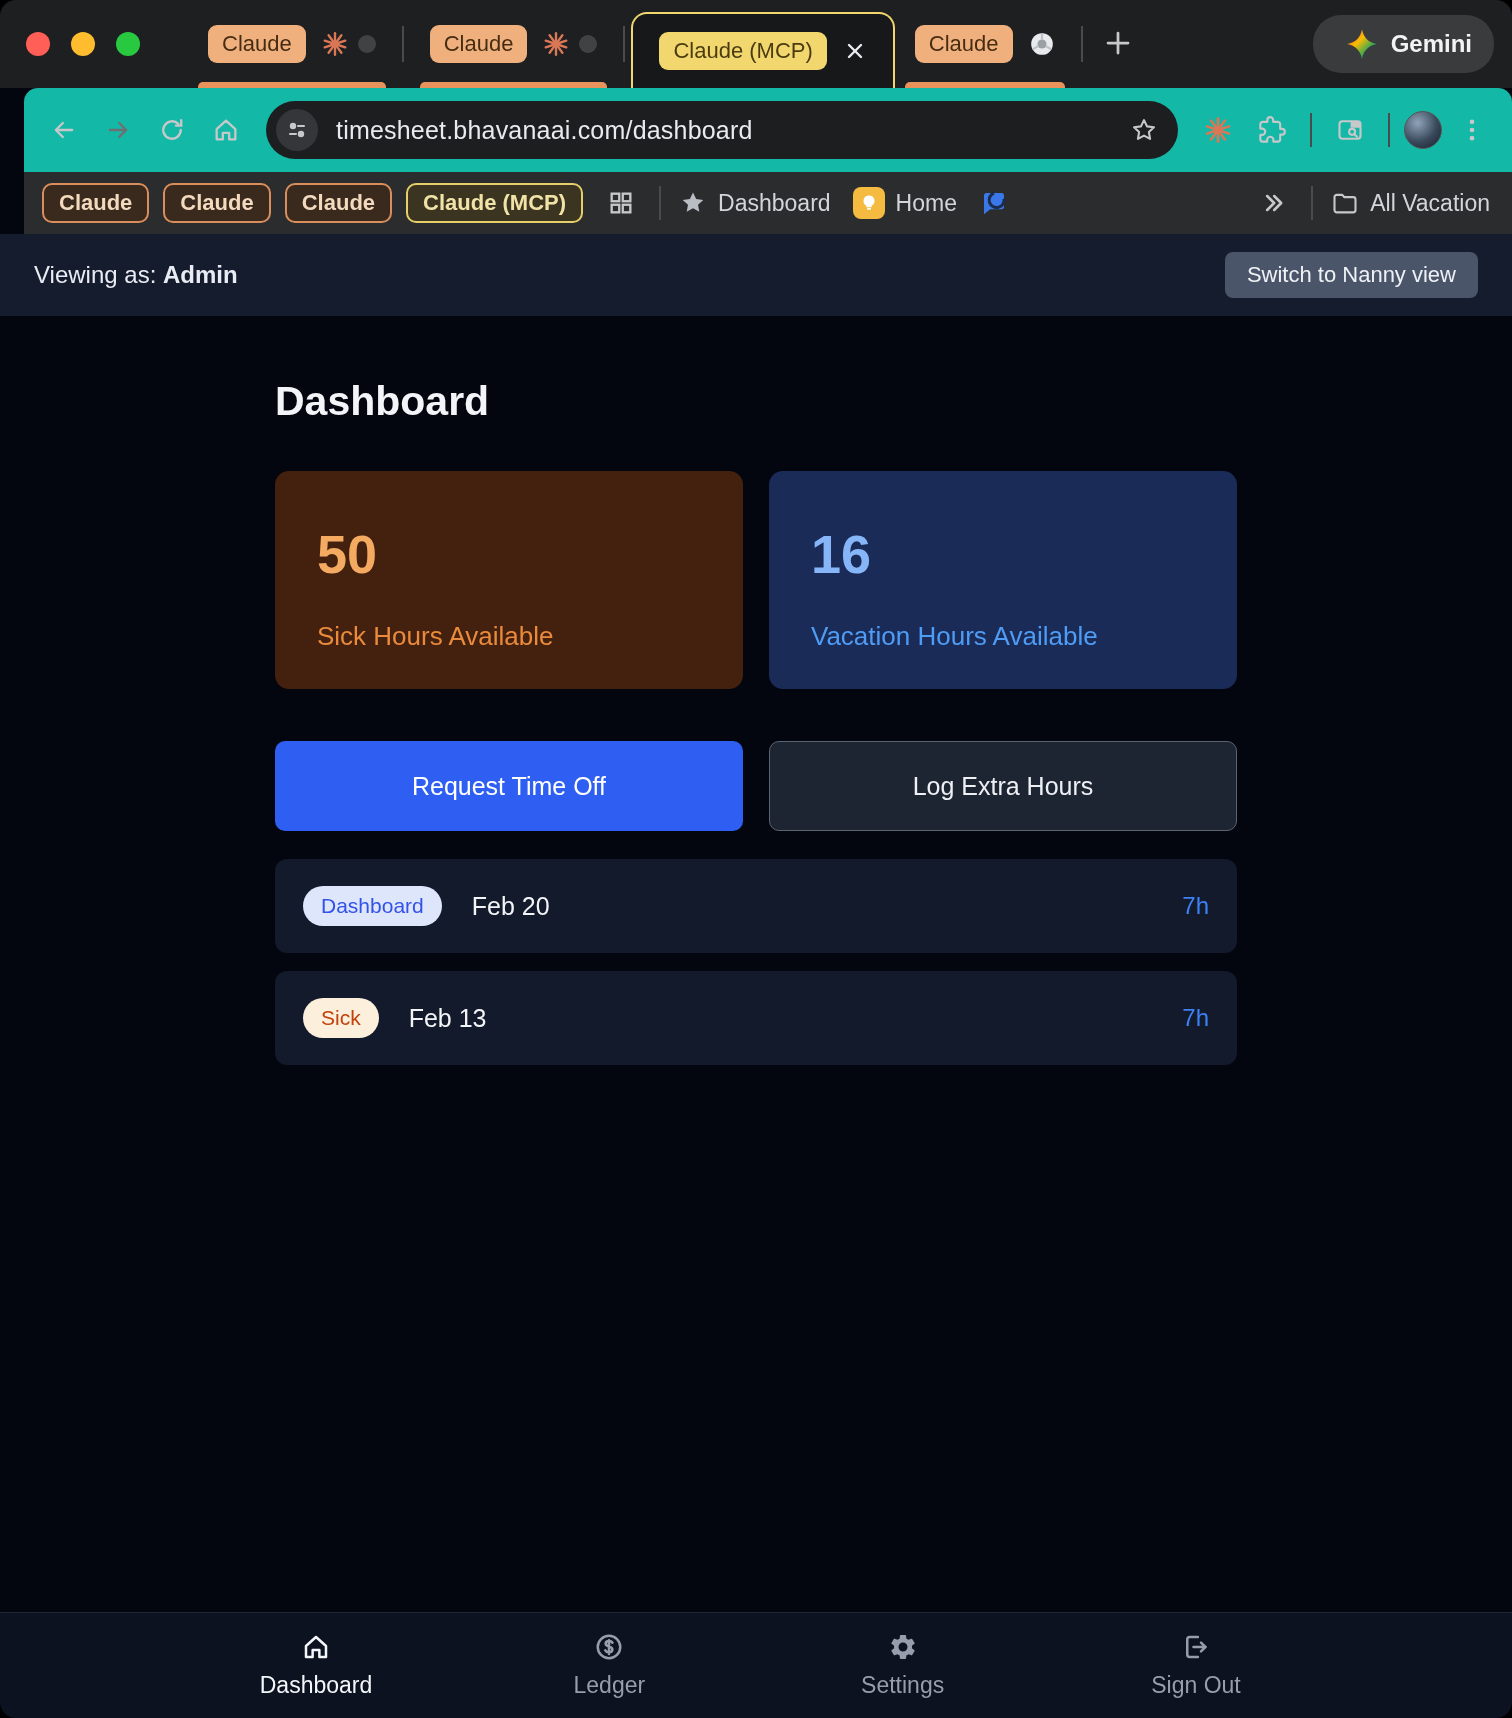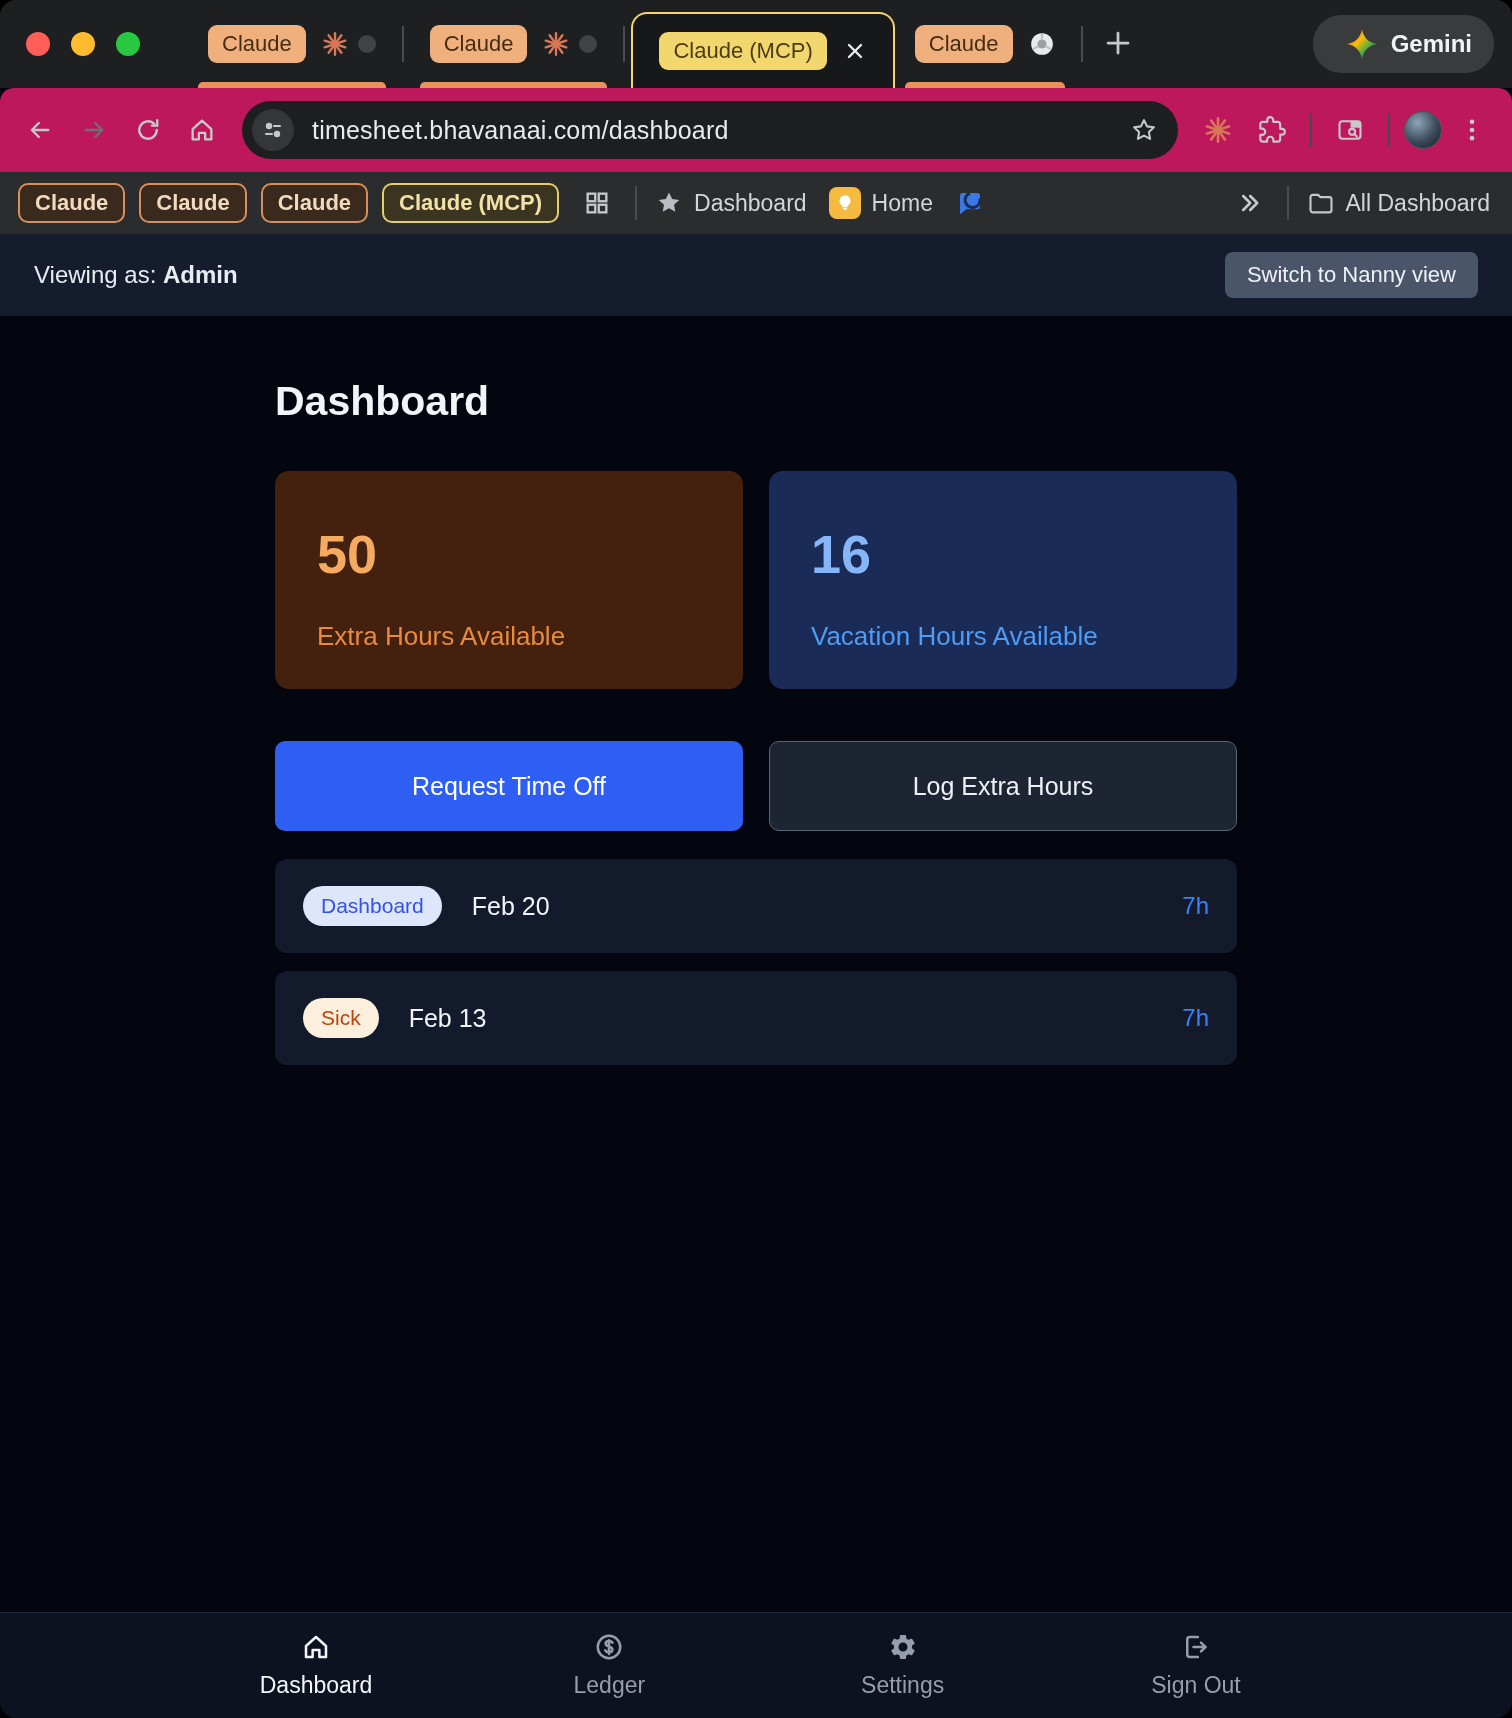--- a/index.html
+++ b/index.html
@@ -20,21 +20,21 @@
   .chip.yellow { background:#f2d76f; color:#4a3c10; }
   .tab-sep { width:2px; height:36px; background:#4a4b4d; align-self:center; margin:0 6px; }
   .ghost-favicon { width:18px; height:18px; border-radius:50%; background:#6b6c6e; opacity:.45; margin-left:-6px; }
   .icon24 { width:26px; height:26px; flex:0 0 auto; }
   .close-x { width:24px; height:24px; }
   .newtab-btn { background:none; border:none; align-self:center; padding:8px 14px; cursor:pointer; }
   .gemini-btn { margin-left:auto; background:#3a3b3d; border-radius:28px; height:58px; display:flex; align-items:center; gap:12px; padding:0 22px 0 32px; cursor:pointer; }
   .gemini-label { color:#f1f3f4; font-size:24px; font-weight:700; }
 
   
-  .chrome-body-top { background:#be185d; border-radius:14px 14px 0 0; }
+  .chrome-body-top { background:#14b8a6; border-radius:14px 14px 0 0;margin-left:24px; }
   .toolbar { height:84px; display:flex; align-items:center; padding:0 16px; gap:6px; }
   .tbtn { width:48px; height:48px; border:none; background:none; display:flex; align-items:center; justify-content:center; cursor:pointer; border-radius:50%; }
   .tbtn svg { width:28px; height:28px; }
   .omnibox { flex:1; height:58px; background:#1d1e20; border-radius:29px; display:flex; align-items:center; padding:0 20px 0 10px; margin:0 10px; cursor:text; }
   .tune-wrap { width:42px; height:42px; border-radius:50%; background:#35363a; display:flex; align-items:center; justify-content:center; }
   .url-text { color:#e8eaed; font-size:25px; margin-left:18px; letter-spacing:.2px; }
   .omni-spacer { flex:1; }
   .toolbar-sep { width:2px; height:34px; background:#4a4b4d; margin:0 8px; }
   .avatar { width:38px; height:38px; border-radius:50%; background:radial-gradient(circle at 35% 30%, #90a4b9, #3a4a5c 55%, #18222e 95%); border:1px solid #555; }
 
@@ -323,41 +323,41 @@
         <svg viewBox="0 0 24 24" fill="none" stroke="#c7c8ca" stroke-width="2.2" stroke-linecap="round" stroke-linejoin="round">
           <path d="M7 6l6 6-6 6"></path>
             <path d="M13 6l6 6-6 6"></path>
         </svg>
       </button>
       <div class="bm-sep"></div>
       <span class="bm-item">
         <svg width="28" height="28" viewBox="0 0 24 24" fill="none" stroke="#c7c8ca" stroke-width="1.8" stroke-linejoin="round">
           <path d="M3 7a2 2 0 0 1 2-2h4.5l2 2H19a2 2 0 0 1 2 2v9a2 2 0 0 1-2 2H5a2 2 0 0 1-2-2z"></path>
         </svg>
-        <span>All Dashboard</span>
+        <span>All Vacation</span>
       </span>
     </div>
   </div>
 
   <div class="banner">
     <span class="banner-text">
       <span>Viewing as:</span>
       <b>Admin</b>
     </span>
     <button class="switch-btn">Switch to Nanny view</button>
   </div>
 
   <div class="main">
     <div class="container">
       <h1 class="page-title">Dashboard</h1>
 
       <div class="cards">
         <div class="stat-card sick">
           <div class="stat-value">50</div>
-          <div class="stat-label">Extra Hours Available</div>
+          <div class="stat-label">Sick Hours Available</div>
         </div>
         <div class="stat-card vacation">
           <div class="stat-value">16</div>
           <div class="stat-label">Vacation Hours Available</div>
         </div>
       </div>
 
       <div class="actions">
         <button class="action-btn primary">Request Time Off</button>
         <button class="action-btn secondary">Log Extra Hours</button>

